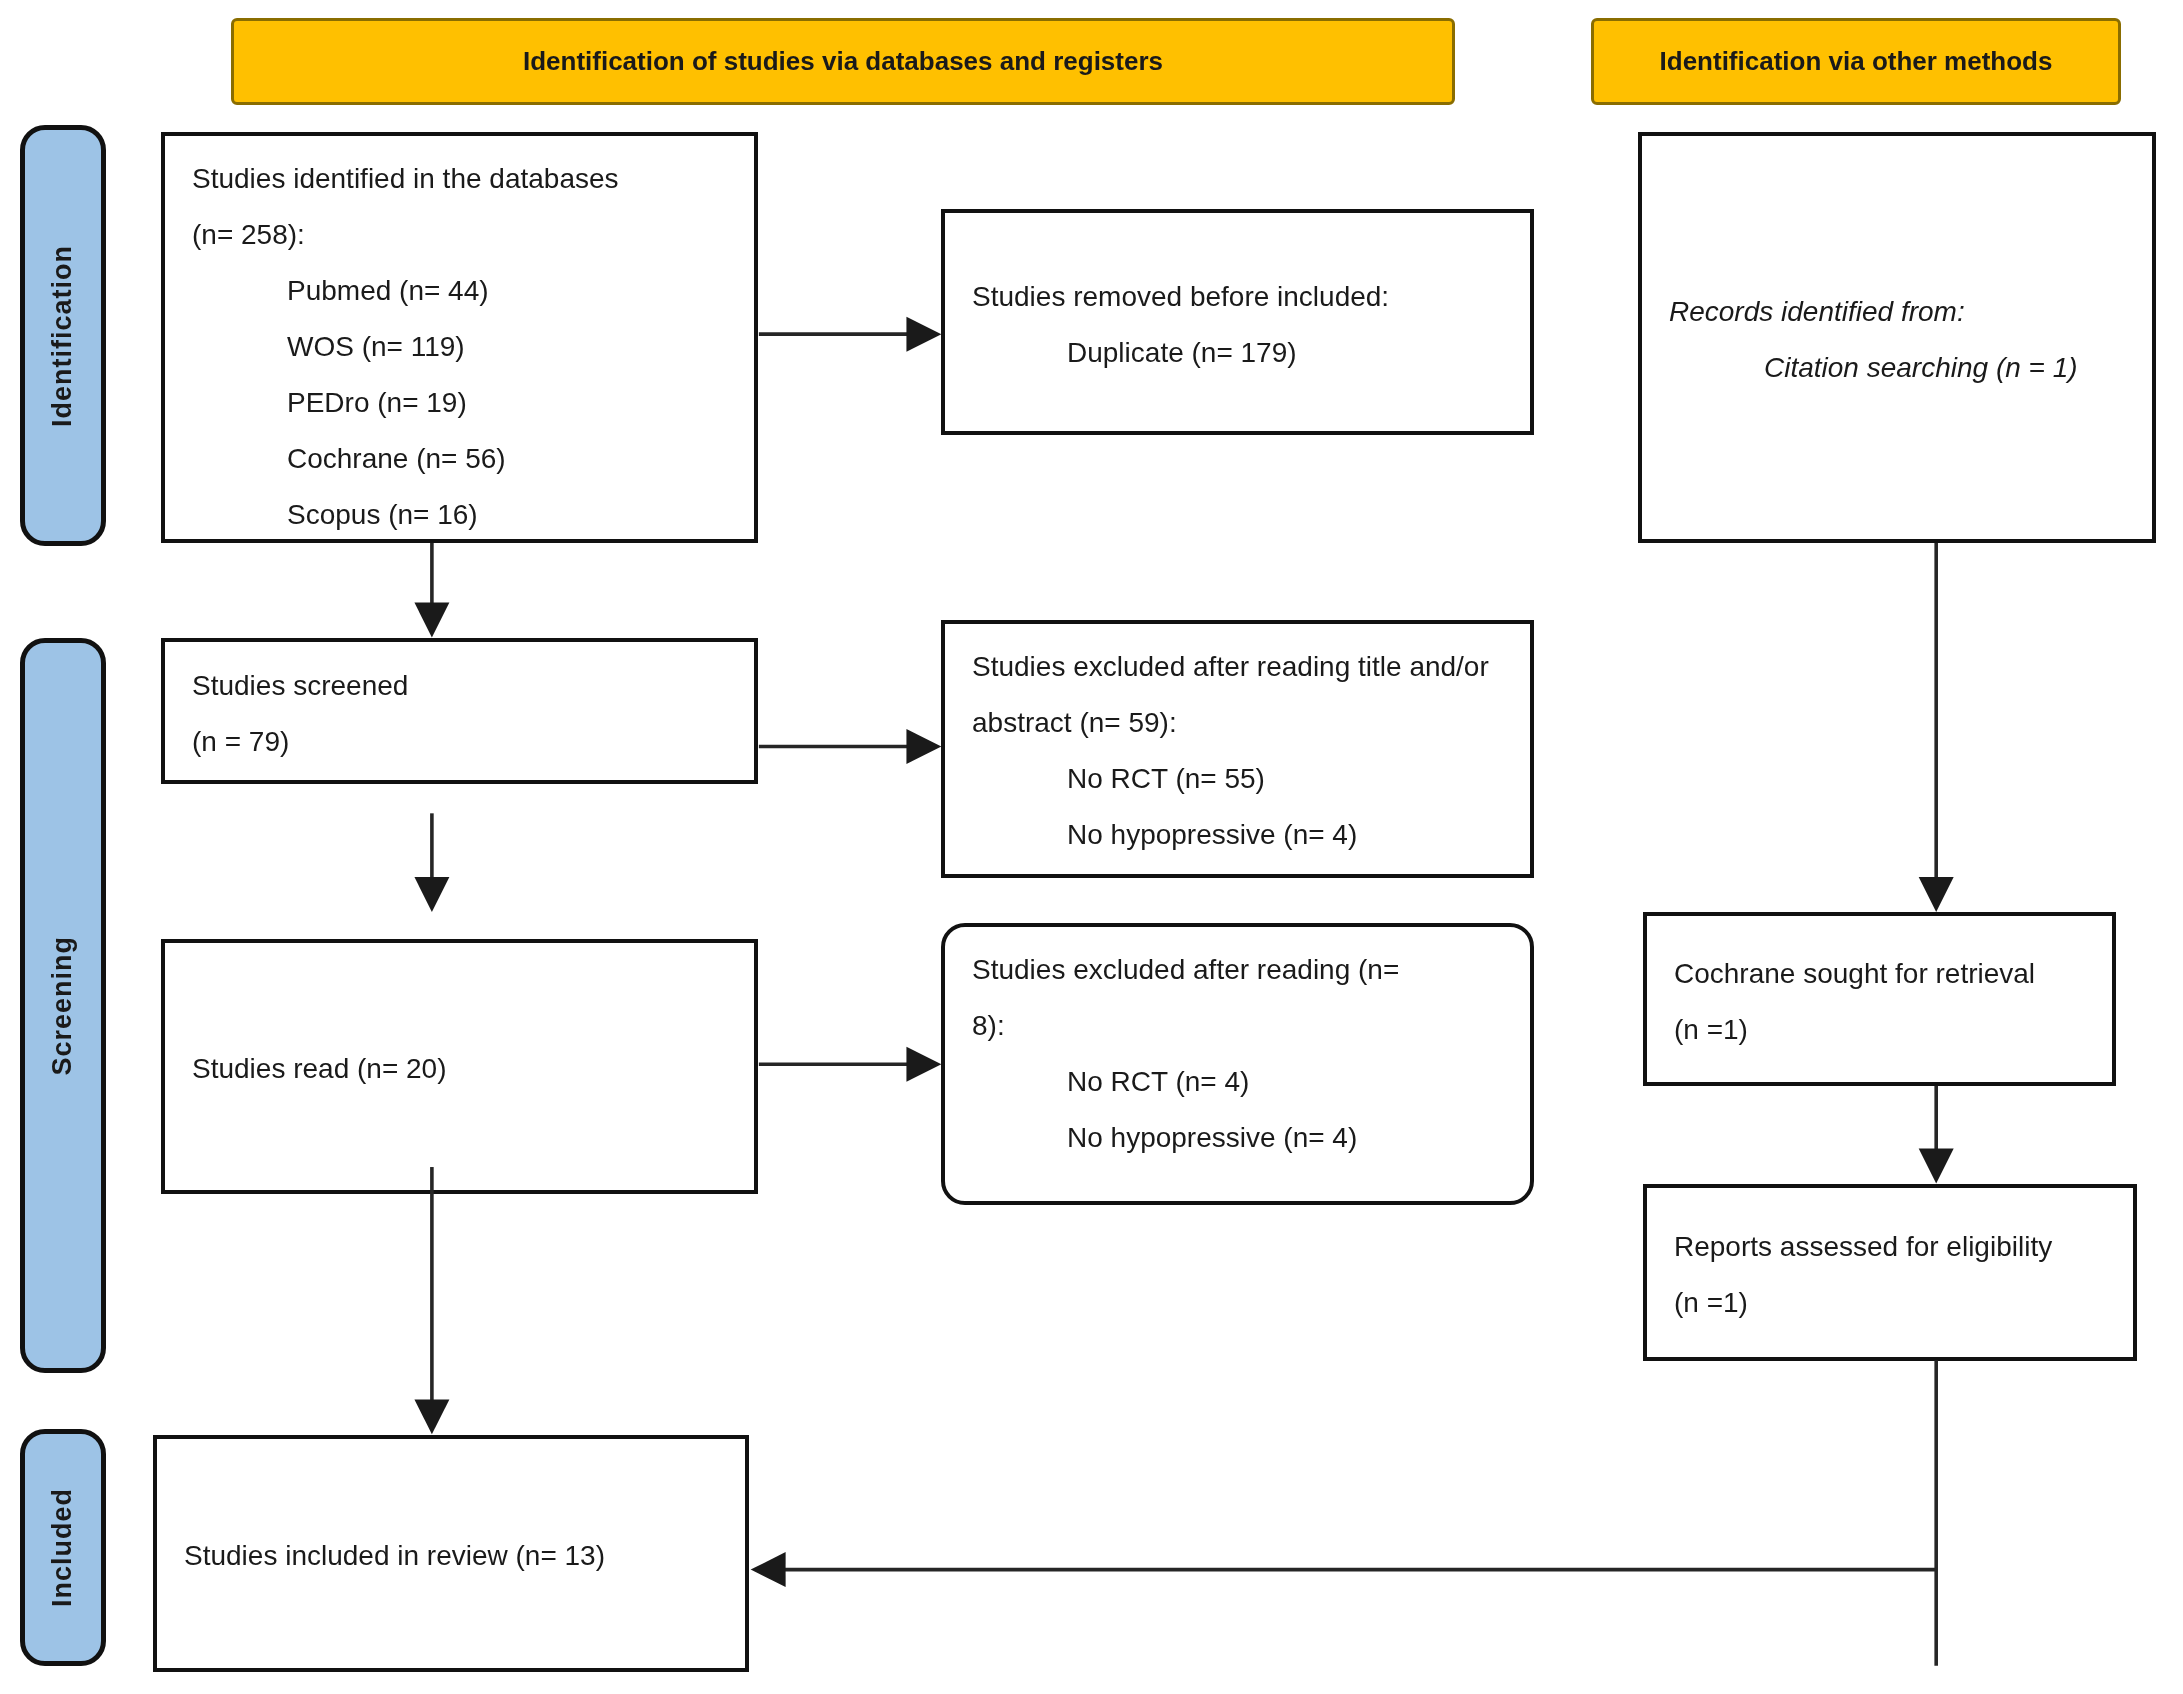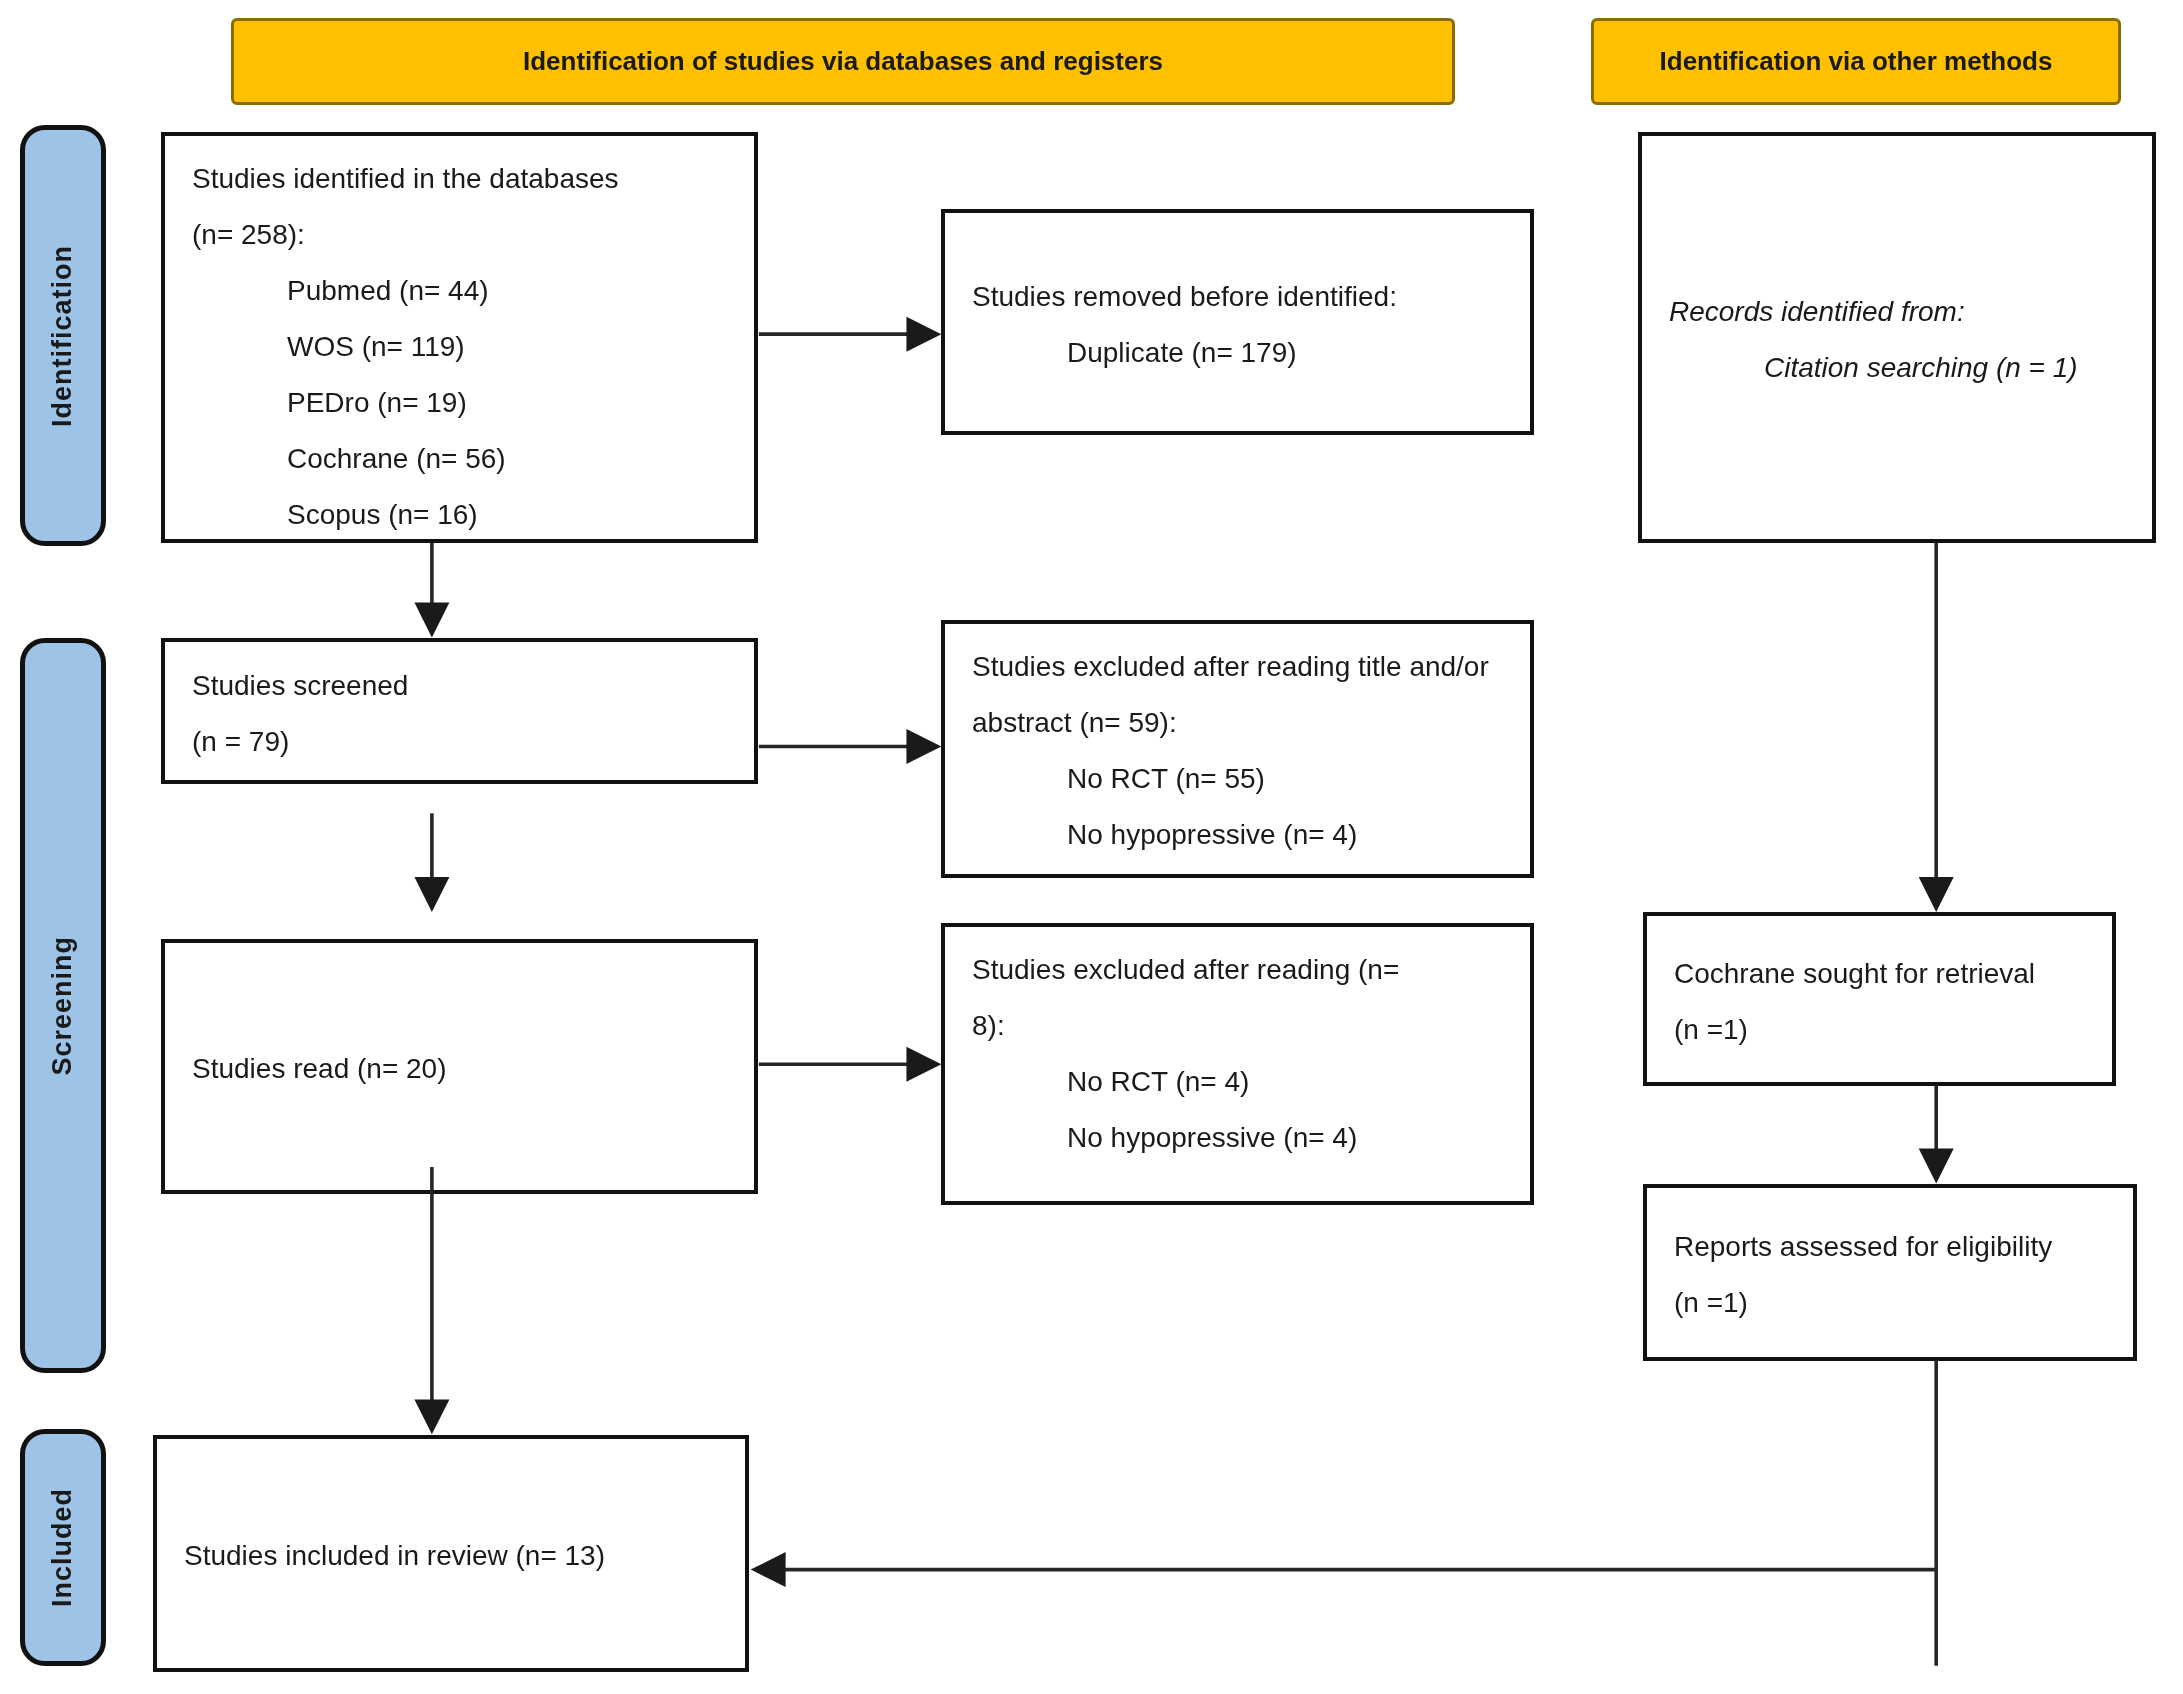--- a/index.html
+++ b/index.html
@@ -116,21 +116,21 @@
       <div class="item">Pubmed (n= 44)</div>
       <div class="item">WOS (n= 119)</div>
       <div class="item">PEDro (n= 19)</div>
       <div class="item">Cochrane (n= 56)</div>
       <div class="item">Scopus (n= 16)</div>
     </div>
   </div>
 
   <div class="box center-v" style="left:941px; top:209px; width:593px; height:226px;">
     <div class="inner">
-      <p class="title">Studies removed before identified:</p>
+      <p class="title">Studies removed before included:</p>
       <div class="item">Duplicate (n= 179)</div>
     </div>
   </div>
 
   <div class="box center-v" style="left:1638px; top:132px; width:518px; height:411px;font-style:italic;">
     <div class="inner">
       <p class="title">Records identified from:</p>
       <div class="item">Citation searching (n = 1)</div>
     </div>
   </div>
@@ -149,21 +149,21 @@
       <div class="item">No hypopressive (n= 4)</div>
     </div>
   </div>
 
   <div class="box center-v" style="left:161px; top:912px; width:597px; height:255px;margin-top:27px;">
     <div class="inner">
       <p class="title">Studies read (n= 20)</p>
     </div>
   </div>
 
-  <div class="box" style="left:941px; top:923px; width:593px; height:282px;">
+  <div class="box" style="left:941px; top:923px; width:593px; height:282px;border-radius:24px;">
     <div class="inner">
       <p class="title wrap-narrow">Studies excluded after reading (n= 8):</p>
       <div class="item">No RCT (n= 4)</div>
       <div class="item">No hypopressive (n= 4)</div>
     </div>
   </div>
 
   <div class="box center-v" style="left:1643px; top:912px; width:473px; height:174px;">
     <div class="inner">
       <div>Cochrane sought for retrieval</div>

